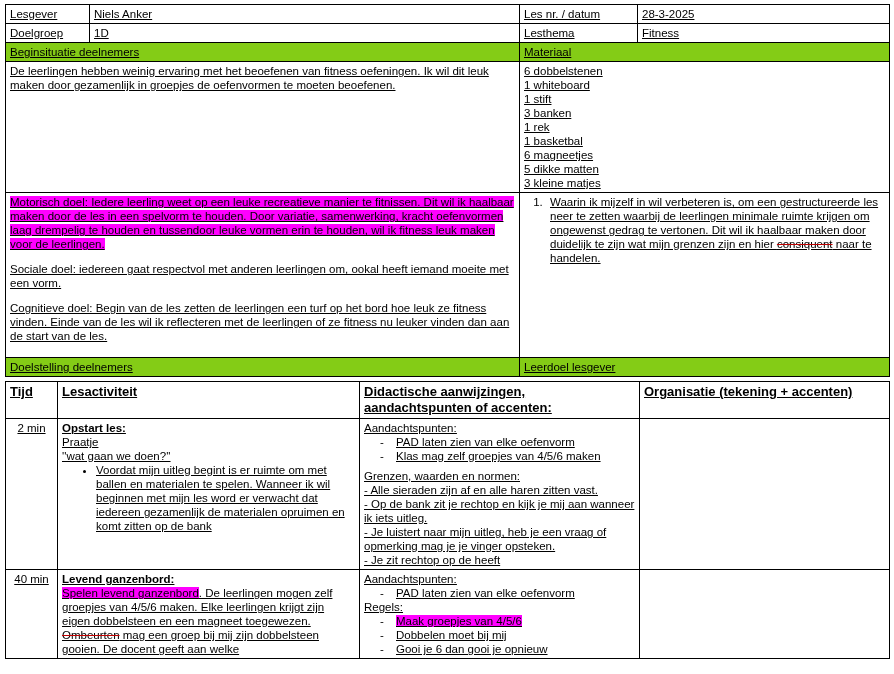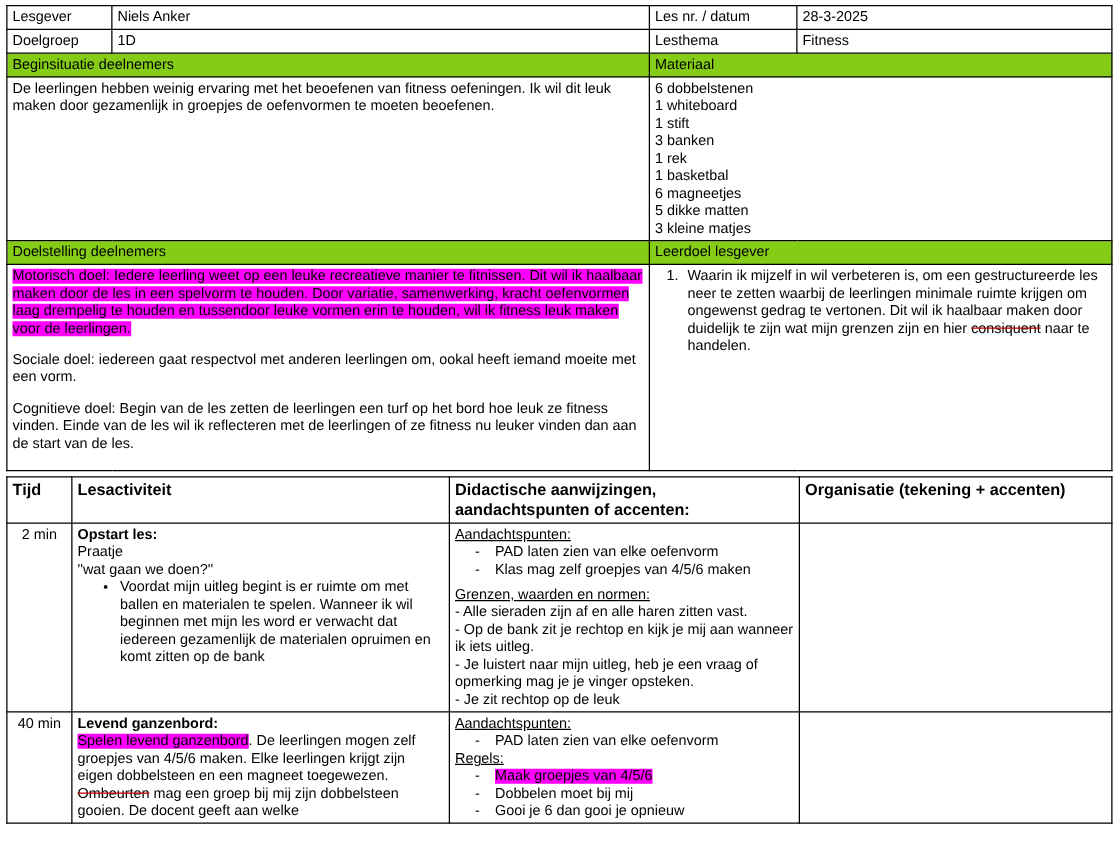--- a/index.html
+++ b/index.html
@@ -11,20 +11,21 @@
     font-family: "Liberation Sans", sans-serif;
     font-size: 11.5px;
     color: #000000;
   }
   .page {
     width: 894px;
     height: 674px;
     position: relative;
     overflow: hidden;
     box-sizing: border-box;
+    text-decoration: underline;
   }
   table.doc {
     border-collapse: collapse;
     width: 884px;
     margin: 4px 5px 0 5px;
     table-layout: fixed;
   }
   table.doc td {
     border: 1px solid #000000;
     vertical-align: top;
@@ -145,35 +146,35 @@
         <div class="mat-line">3 banken</div>
         <div class="mat-line">1 rek</div>
         <div class="mat-line">1 basketbal</div>
         <div class="mat-line">6 magneetjes</div>
         <div class="mat-line">5 dikke matten</div>
         <div class="mat-line">3 kleine matjes</div>
       </td>
     </tr>
 
     <tr>
-      <td class="shade" colspan="2">Doelstelling deelnemers</td>
-      <td class="shade" colspan="2">Leerdoel lesgever</td>
-    </tr>
-
-    <tr>
       <td colspan="2" style="height:160px">
         <p class="gap"><span class="hl-block">Motorisch doel: Iedere leerling weet op een leuke recreatieve manier te fitnissen. Dit wil ik haalbaar maken door de les in een spelvorm te houden. Door variatie, samenwerking, kracht oefenvormen laag drempelig te houden en tussendoor leuke vormen erin te houden, wil ik fitness leuk maken voor de leerlingen.</span></p>
         <p class="gap">Sociale doel: iedereen gaat respectvol met anderen leerlingen om, ookal heeft iemand moeite met een vorm.</p>
         <p class="para">Cognitieve doel: Begin van de les zetten de leerlingen een turf op het bord hoe leuk ze fitness vinden. Einde van de les wil ik reflecteren met de leerlingen of ze fitness nu leuker vinden dan aan de start van de les.</p>
       </td>
       <td colspan="2">
         <ol class="leerdoel">
           <li><span>Waarin ik mijzelf in wil verbeteren is, om een gestructureerde les neer te zetten waarbij de leerlingen minimale ruimte krijgen om ongewenst gedrag te vertonen. Dit wil ik haalbaar maken door duidelijk te zijn wat mijn grenzen zijn en hier </span><span class="strike-red">consiquent</span><span> naar te handelen.</span></li>
         </ol>
       </td>
+    </tr>
+
+    <tr>
+      <td class="shade" colspan="2">Doelstelling deelnemers</td>
+      <td class="shade" colspan="2">Leerdoel lesgever</td>
     </tr>
   </tbody>
     </table>
 
   <table class="doc" style="margin-top:4px">
     <colgroup>
       <col style="width:52px">
       <col style="width:302px">
       <col style="width:280px">
       <col style="width:250px">
@@ -201,21 +202,21 @@
         <div class="underline">Aandachtspunten:</div>
         <ul class="dash">
           <li>PAD laten zien van elke oefenvorm</li>
           <li>Klas mag zelf groepjes van 4/5/6 maken</li>
         </ul>
         <div class="small-gap"></div>
         <div class="underline">Grenzen, waarden en normen:</div>
         <div>- Alle sieraden zijn af en alle haren zitten vast.</div>
         <div>- Op de bank zit je rechtop en kijk je mij aan wanneer ik iets uitleg.</div>
         <div>- Je luistert naar mijn uitleg, heb je een vraag of opmerking mag je je vinger opsteken.</div>
-        <div>- Je zit rechtop op de leuk</div>
+        <div>- Je zit rechtop op de heeft</div>
       </td>
       <td></td>
     </tr>
 
     <tr>
       <td class="tijd-cell">40 min</td>
       <td>
         <div class="bold">Levend ganzenbord:</div>
         <div><span class="hl">Spelen levend ganzenbord</span><span>. De leerlingen mogen zelf groepjes van 4/5/6 maken. Elke leerlingen krijgt zijn eigen dobbelsteen en een magneet toegewezen. </span><span class="strike-red">Ombeurten</span><span> mag een groep bij mij zijn dobbelsteen gooien. De docent geeft aan welke</span></div>
       </td>

